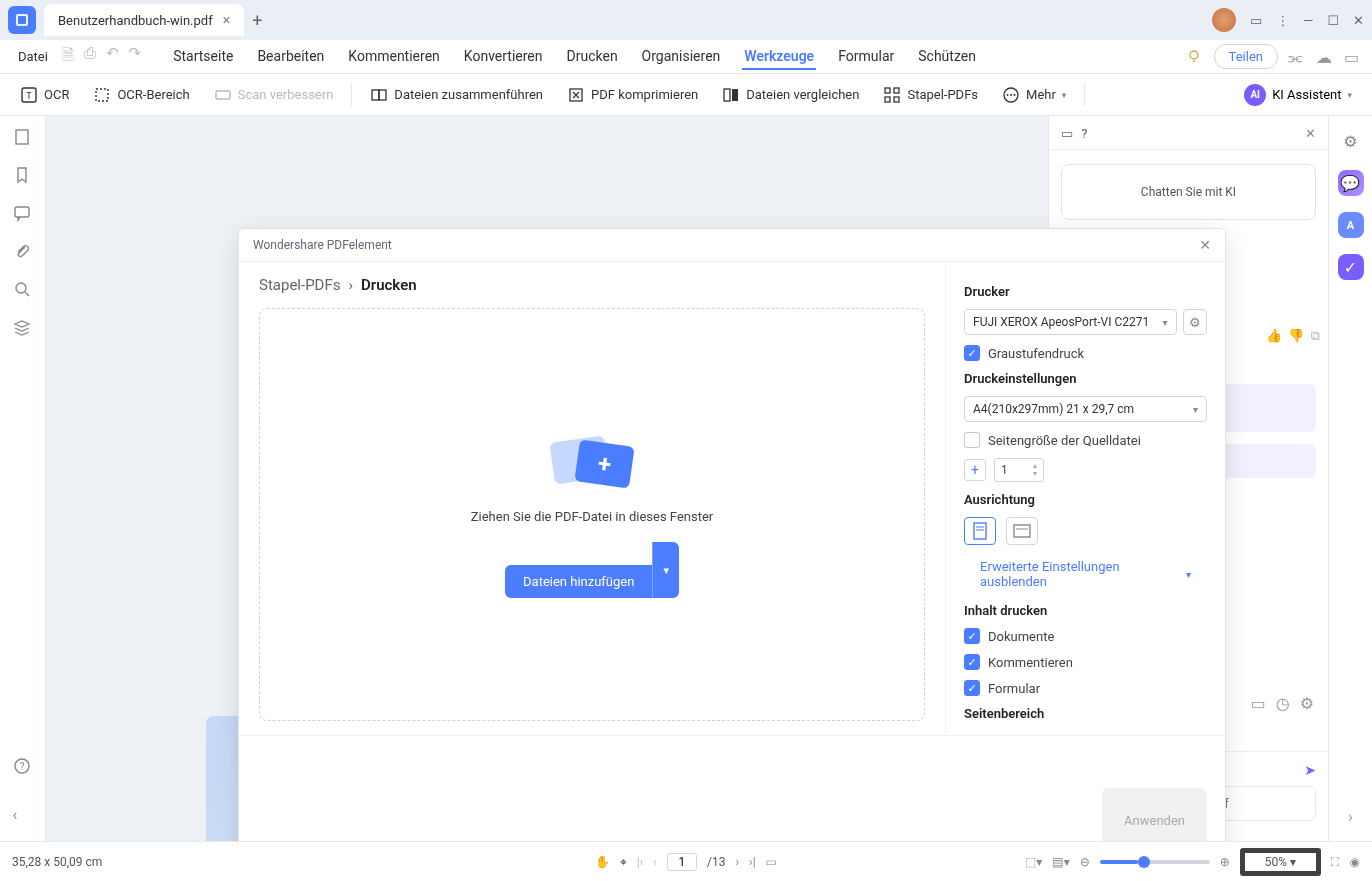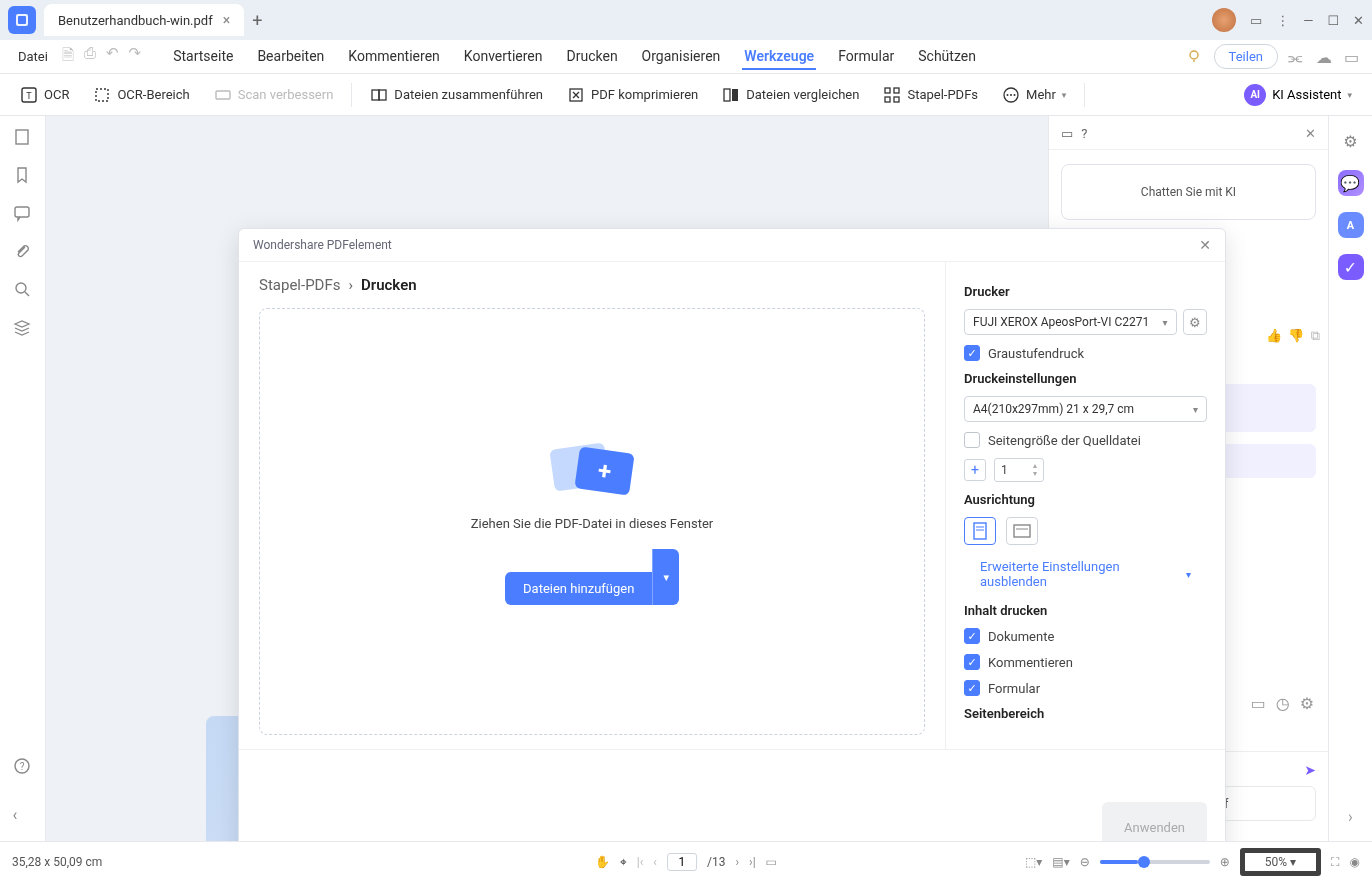--- a/index.html
+++ b/index.html
@@ -110,21 +110,21 @@
 .num-add{width:22px;height:22px;border:1px solid #d0d5dd;border-radius:3px;display:flex;align-items:center;justify-content:center;color:#4a7dff;cursor:pointer;font-size:14px;}
 .num-input{width:50px;border:1px solid #d0d5dd;border-radius:3px;padding:3px 6px;font-size:12px;display:flex;align-items:center;}
 .num-input .spin{margin-left:auto;color:#aaa;font-size:8px;line-height:1;}
 .dpi-box{border:1px solid #e0e4ea;border-radius:3px;padding:3px 8px;color:#bbb;font-size:12px;background:#f8f8f8;}
 .orient-row{display:flex;gap:10px;margin:8px 0;}
 .orient-btn{width:32px;height:28px;border:1px solid #d0d5dd;border-radius:4px;display:flex;align-items:center;justify-content:center;cursor:pointer;color:#888;}
 .orient-btn.sel{border-color:#4a7dff;color:#4a7dff;}
 .link-row{color:#4a7dff;font-size:13px;margin:14px 16px;cursor:pointer;display:flex;align-items:center;gap:4px;}
 
 .dialog-footer { padding: 12px 18px; border-top: 1px solid #f0f0f0; display: flex; justify-content: flex-end; }
-.apply-btn { background: #f0f1f3; color: #aaa; border: none; padding: 18px 22px; font-size: 13px; border-radius: 6px; cursor: not-allowed; margin-top: 40px; }
+.apply-btn { background: #f0f1f3; color: #aaa; border: none; padding: 25px 22px; font-size: 13px; border-radius: 6px; cursor: not-allowed; margin-top: 40px; }
 
 svg{display:block;}
 .thumbs{display:flex;gap:6px;margin-left:auto;color:#bbb;font-size:13px;padding:4px 8px;}
 </style>
 </head>
 <body>
 
 <div class="app">
 
   <div class="titlebar">

